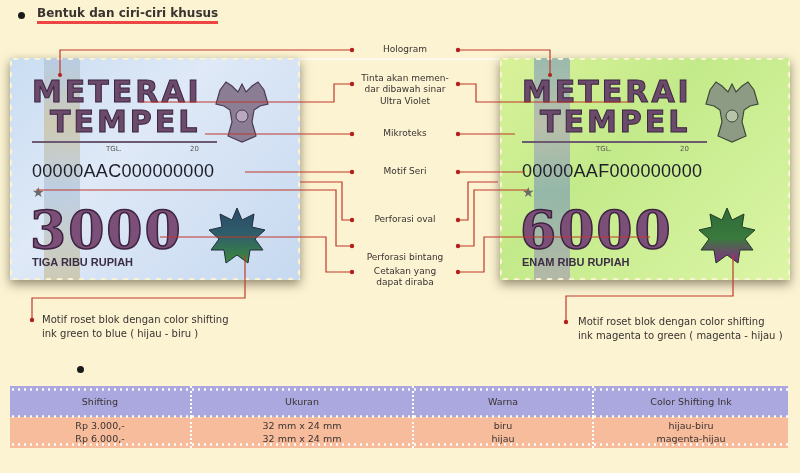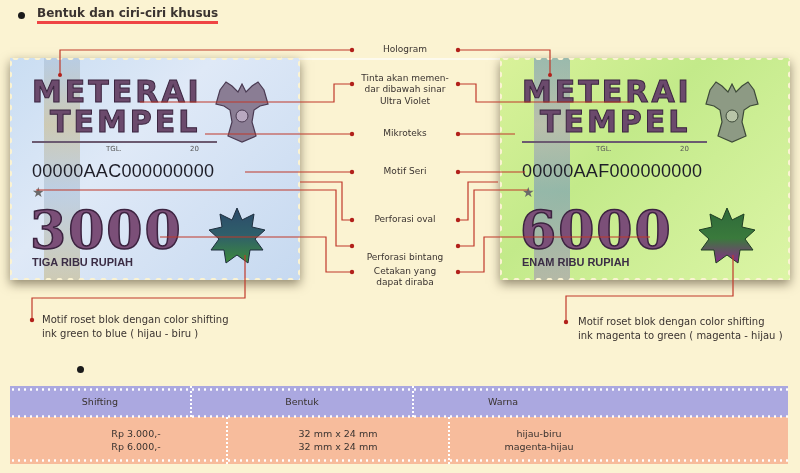--- a/index.html
+++ b/index.html
@@ -70,21 +70,21 @@
 
   .lines { position: absolute; left: 0; top: 0; width: 800px; height: 473px; pointer-events: none; z-index: 5; }
   .label {
     position: absolute; font-size: 9px; color: #3a3330; text-align: center; line-height: 1.25; z-index: 6;
   }
   .motif { position: absolute; font-size: 10px; line-height: 1.35; color: #3a3330; z-index: 6; }
 
   .table { position: absolute; left: 10px; top: 386px; width: 778px; }
   .trow { display: grid; grid-template-columns: 180px 222px 180px 196px; }
   .thead { background: #aba8e0; height: 31px; position: relative; }
-  .tbody { background: #f7bc9c; height: 47px; position: relative; padding-left: 36px; }
+  .tbody { background: #f7bc9c; height: 31px; position: relative; }
   .thead::before, .tbody::after {
     content: ""; position: absolute; left: 0; right: 0; height: 3px;
     background: radial-gradient(circle, #fff 1px, transparent 1.4px) 0 0/6px 3px repeat-x;
   }
   .thead::before { top: 2px; }
   .tbody::after { bottom: 2px; }
   .thead::after {
     content: ""; position: absolute; left: 0; right: 0; bottom: -1px; height: 3px;
     background: radial-gradient(circle, #fff 1px, transparent 1.4px) 0 0/6px 3px repeat-x; z-index: 2;
   }
@@ -235,30 +235,35 @@
 </div>
 
 <div class="section-title" style="top:366px;flex-direction:column;">
   <span class="bullet"></span>
   <span class="txt">Ukuran dan Warna</span>
 </div>
 
 <div class="table">
   <div class="trow thead">
     <div class="cell">Shifting</div>
-    <div class="cell">Bentuk</div>
+    <div class="cell">Ukuran</div>
     <div class="cell">Warna</div>
+    <div class="cell">Color Shifting Ink</div>
   </div>
   <div class="trow tbody">
     <div class="cell">
       <span>Rp 3.000,-</span>
       <span>Rp 6.000,-</span>
     </div>
     <div class="cell">
       <span>32 mm x 24 mm</span>
       <span>32 mm x 24 mm</span>
     </div>
     <div class="cell">
+      <span>biru</span>
+      <span>hijau</span>
+    </div>
+    <div class="cell">
       <span>hijau-biru</span>
       <span>magenta-hijau</span>
     </div>
   </div>
 </div>
 
 </body></html>

